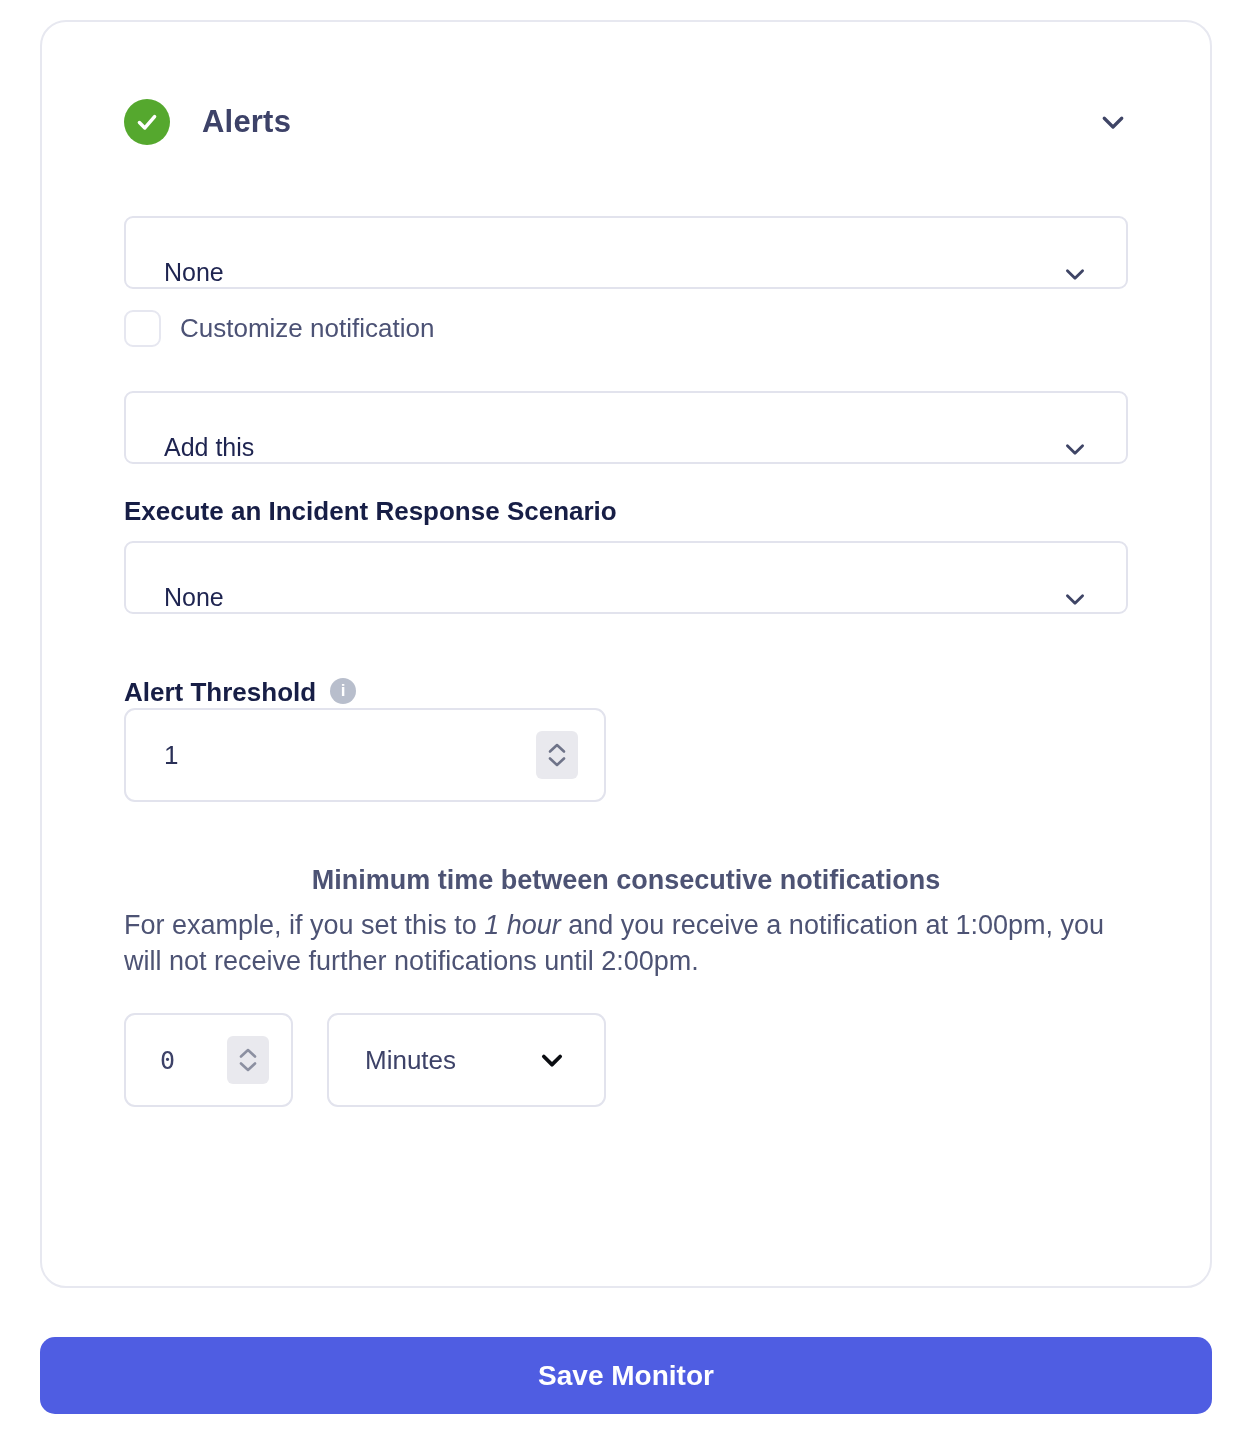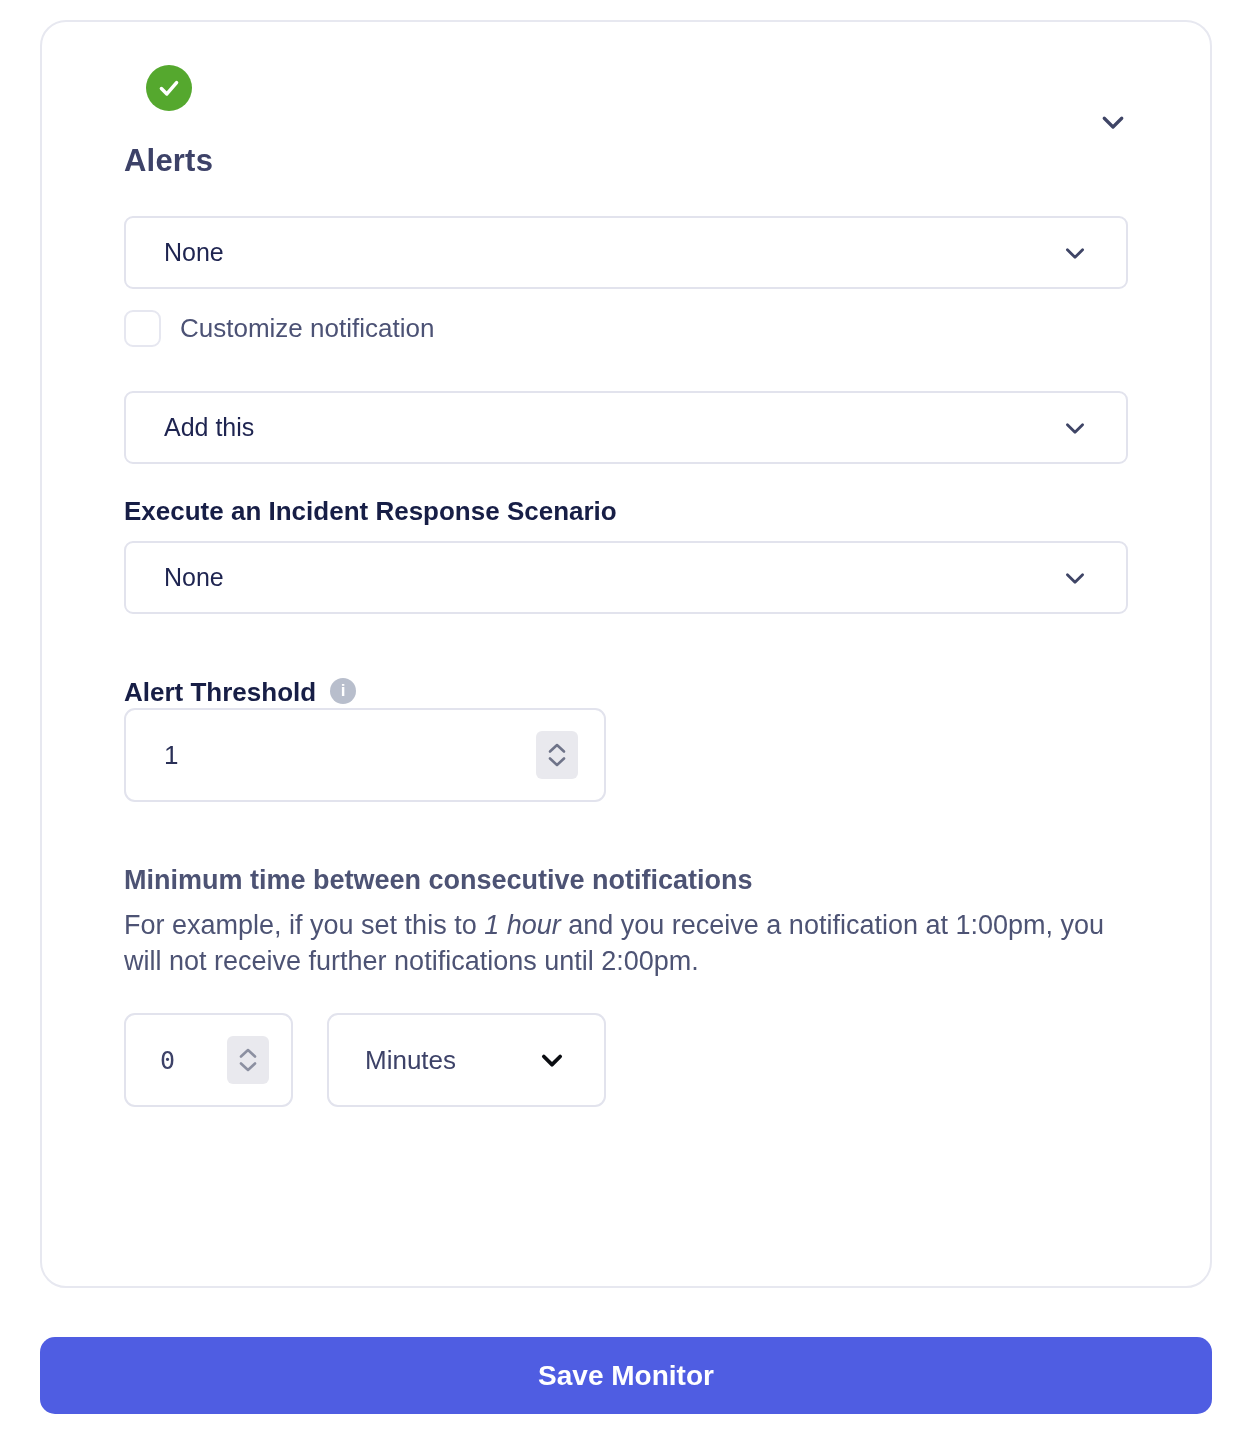--- a/index.html
+++ b/index.html
@@ -15,38 +15,38 @@
     background: #ffffff;
     border: 2px solid #e7e8f0;
     border-radius: 26px;
     padding: 76px 82px 0 82px;
   }
   
   .hdr {
     display: flex; align-items: center; justify-content: space-between;
     height: 48px; margin-bottom: 70px;
   }
-  .hdr-left { display: flex; align-items: center; gap: 32px; flex-direction: column; }
+  .hdr-left { display: flex; align-items: center; gap: 32px; }
   .check-circle {
     width: 46px; height: 46px; border-radius: 50%;
     background: #55a82e; display: flex; align-items: center; justify-content: center;
     flex: 0 0 auto;
   }
   .hdr-title { font-size: 31px; font-weight: bold; color: #3d4268; letter-spacing: 0.2px; }
   .hdr-chev { width: 30px; height: 30px; cursor: pointer; }
 
   .field-label {
     font-size: 26px; font-weight: bold; color: #171e46;
     height: 30px; line-height: 30px; margin-bottom: 15px;
   }
   .select {
     width: 100%; height: 73px;
     border: 2px solid #e2e3ed; border-radius: 9px;
     background: #fff;
-    display: flex; align-items: center; justify-content: space-between;
+    display: flex; align-items: flex-end; justify-content: space-between;
     padding: 0 38px; cursor: pointer;
   }
   .select .sel-text { font-size: 25px; color: #1e2450; }
   .sel-chev { width: 26px; height: 26px; flex: 0 0 auto; }
 
   .mb20 { margin-bottom: 20px; }
   .mb32 { margin-bottom: 32px; }
   .mb62 { margin-bottom: 62px; }
 
   .chk-row { display: flex; align-items: center; gap: 19px; height: 38px; margin-bottom: 44px; }
@@ -78,21 +78,21 @@
   }
   .num-input.small input { font-family: "DejaVu Sans Mono", monospace; width: 46px; font-size: 25px; color: #3d4268; }
   .stepper {
     width: 42px; height: 48px; background: #e9e9ee; border-radius: 6px;
     display: flex; flex-direction: column; align-items: center; justify-content: center;
     gap: 2px; cursor: pointer; flex: 0 0 auto;
   }
 
   .mintime-heading {
     font-size: 27px; font-weight: bold; color: #4d5374;
-    height: 30px; line-height: 30px; margin-bottom: 12px;
+    height: 30px; line-height: 30px; margin-bottom: 12px; text-align: center;
   }
   .mintime-desc {
     font-size: 27px; color: #4d5374; line-height: 36px;
     margin-bottom: 34px; max-width: 1040px;
   }
   .mintime-desc .it { font-style: italic; }
 
   .time-row { display: flex; align-items: center; gap: 34px; }
   .num-input.small { width: 169px; padding: 0 22px 0 34px; }
   .unit-select {

